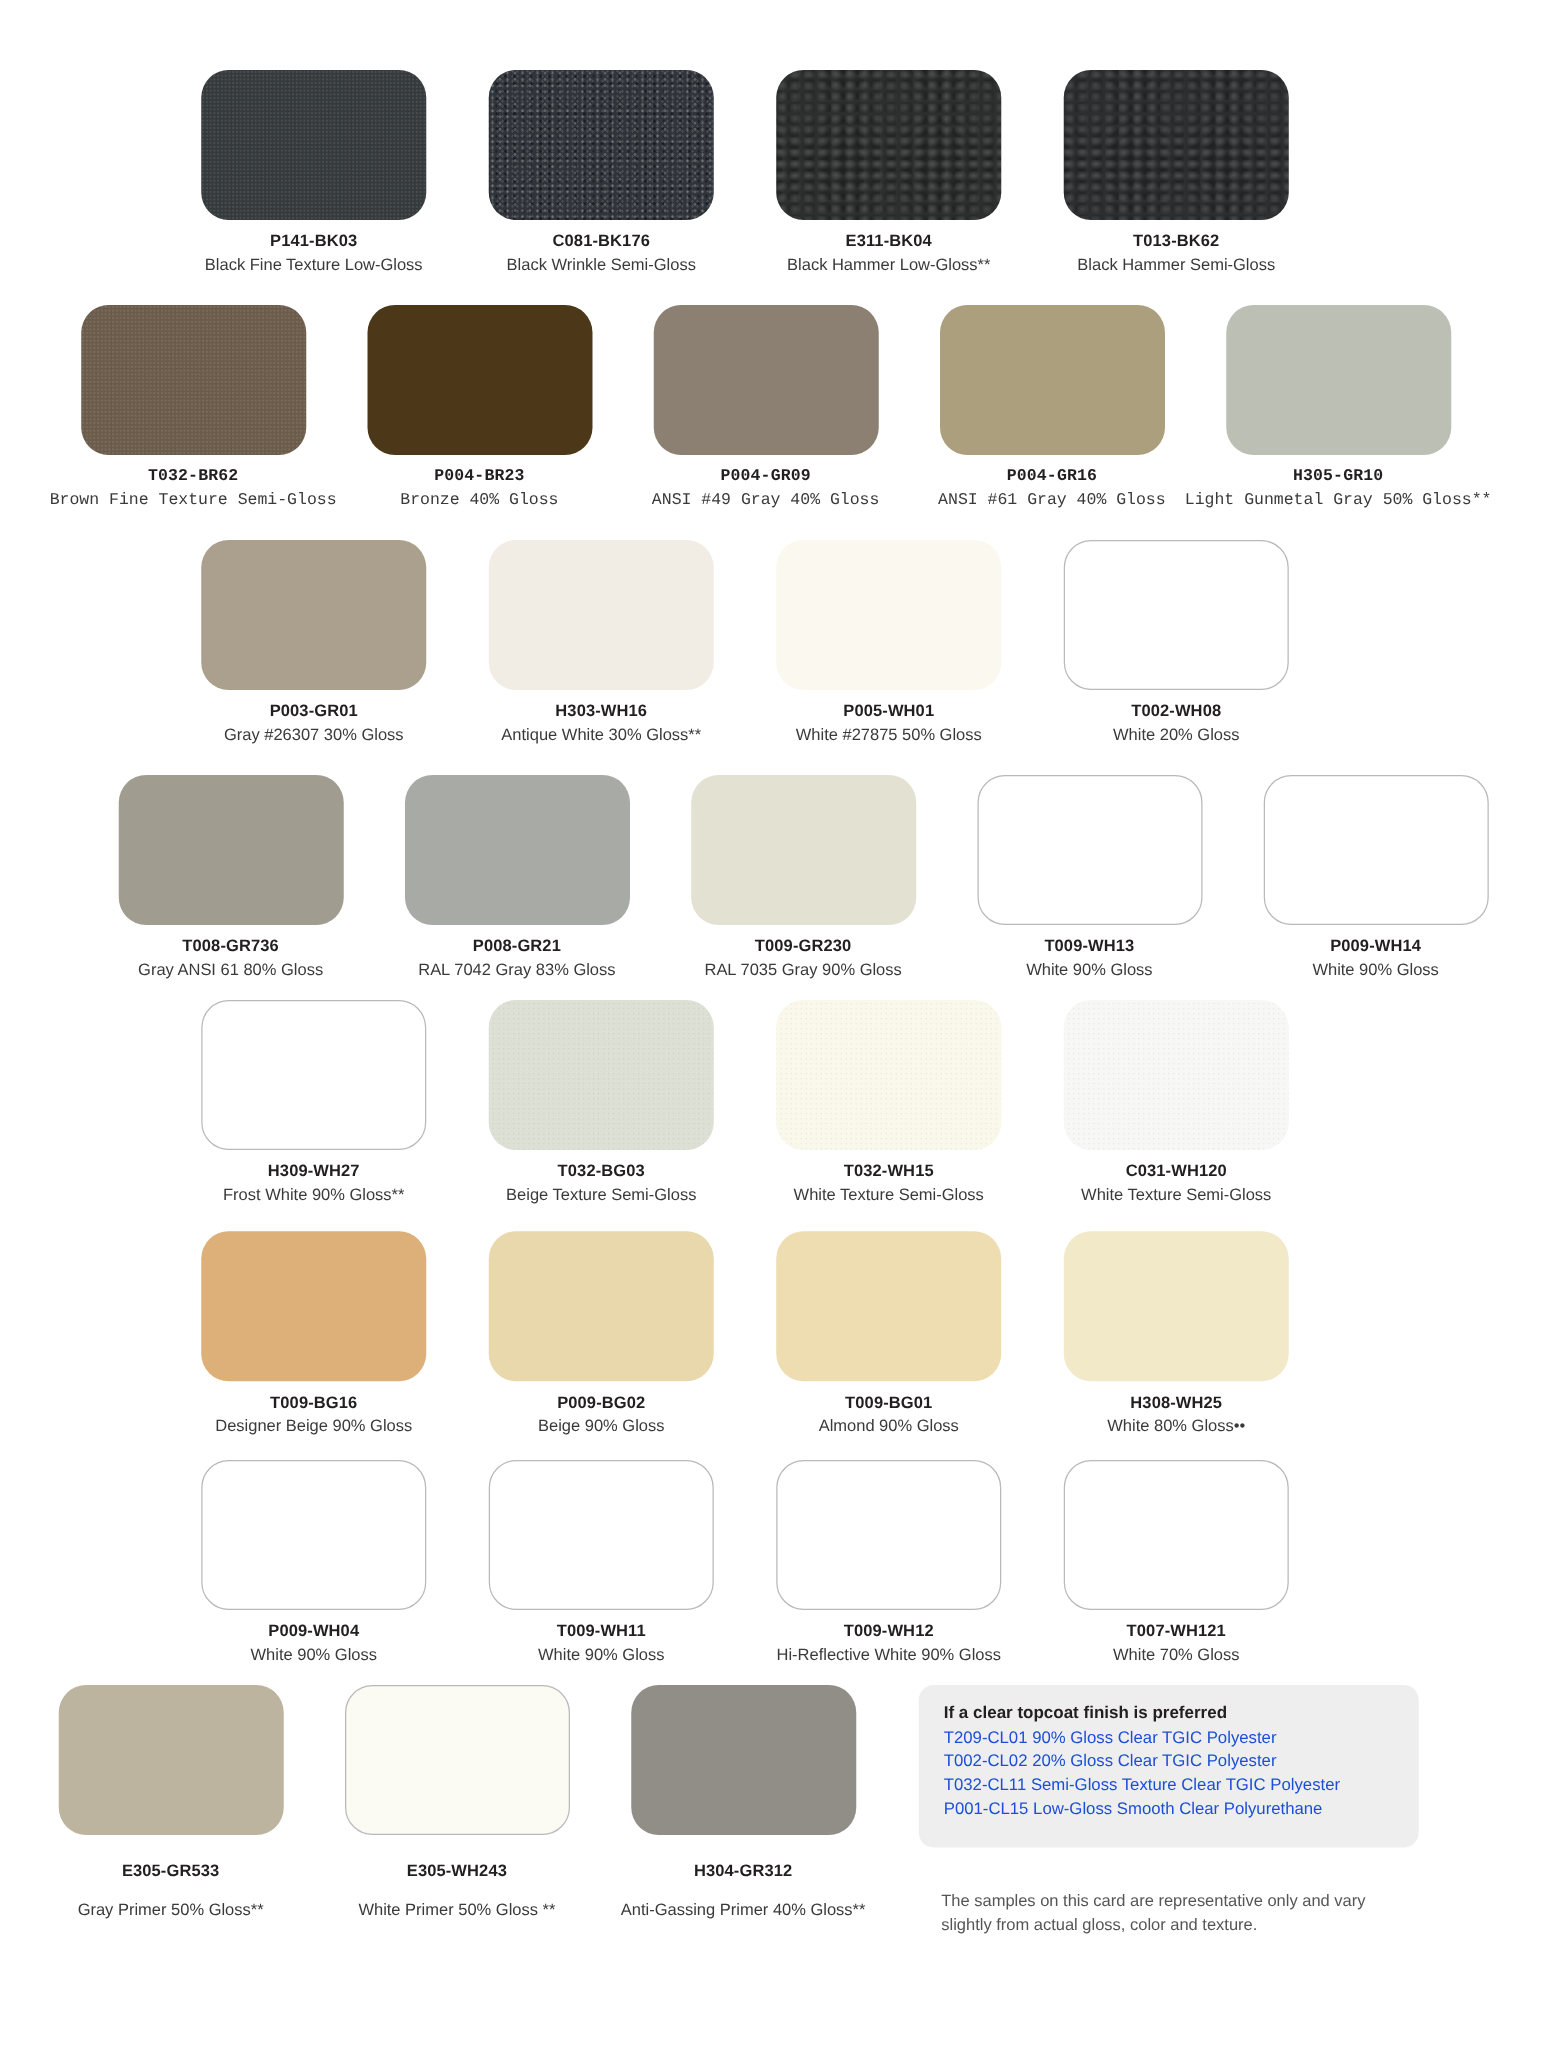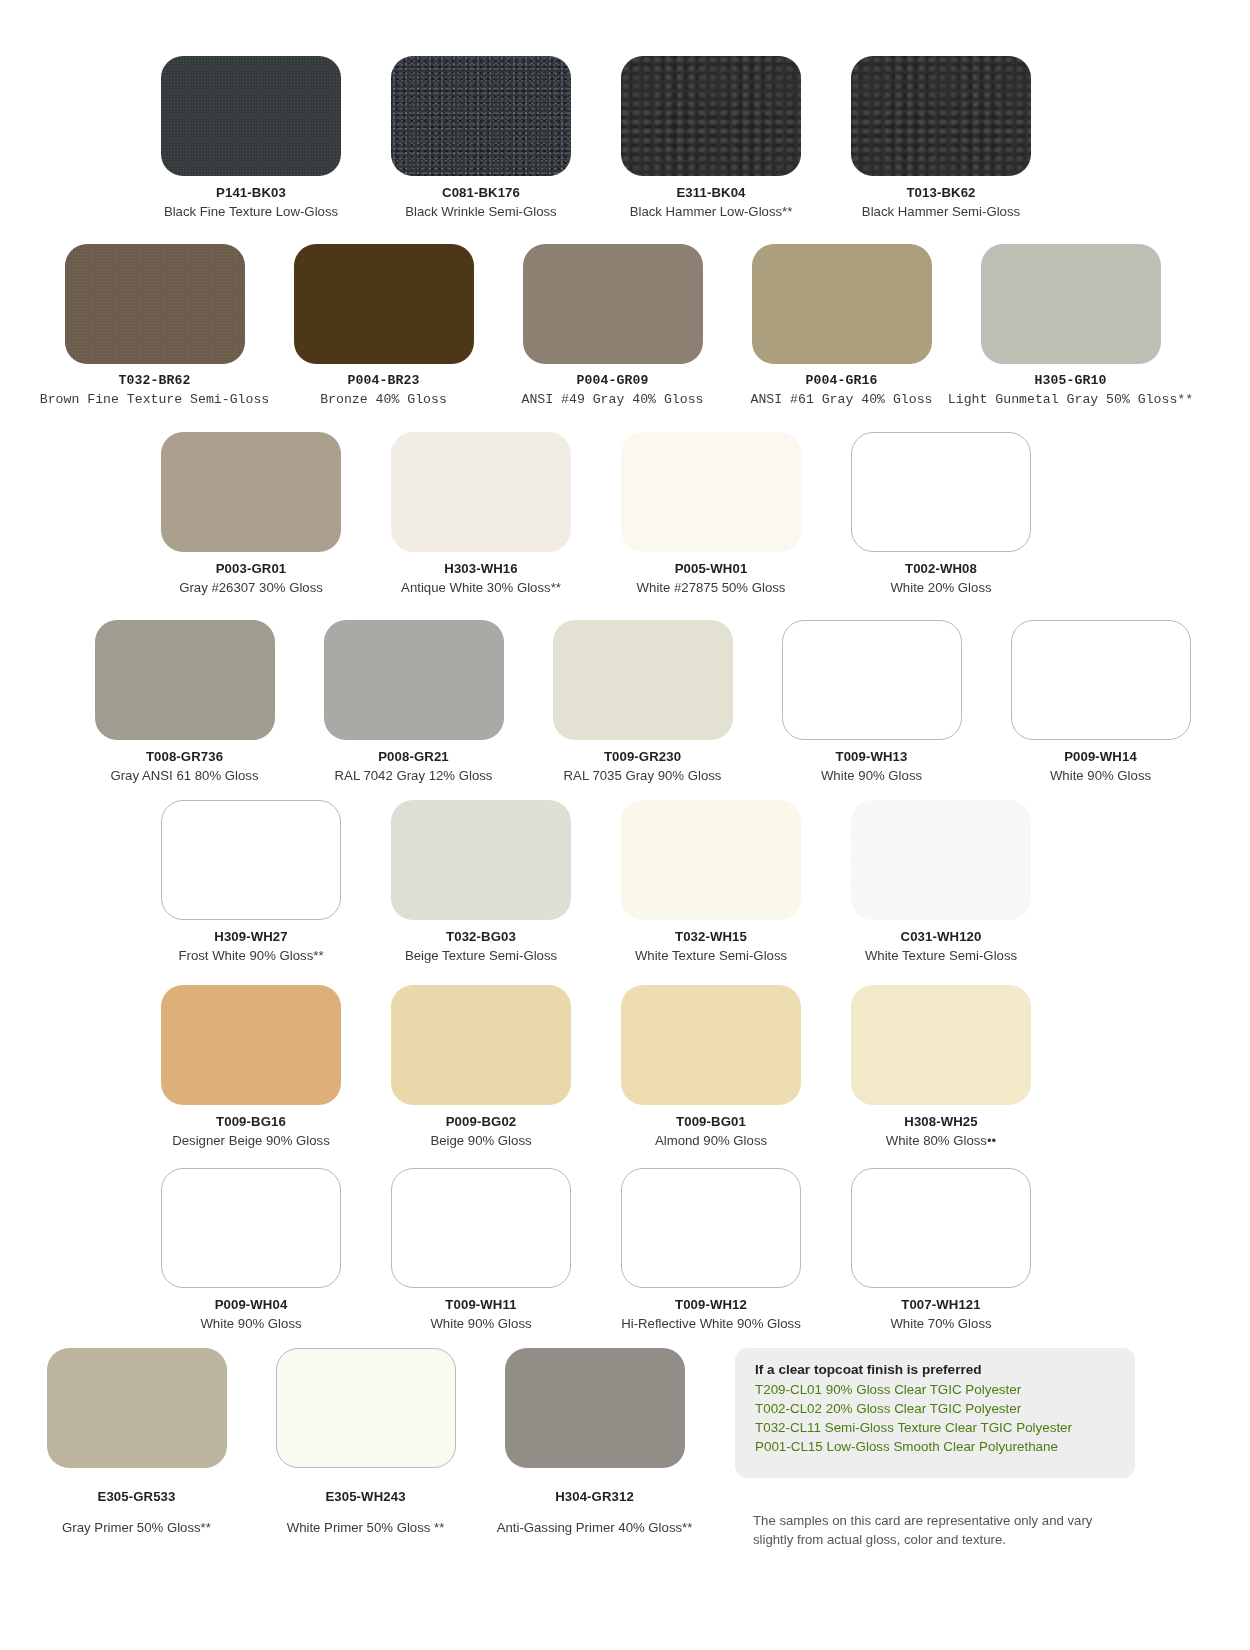--- a/index.html
+++ b/index.html
@@ -92,21 +92,21 @@
     padding:14px 20px 12px 20px;
   }
   .info-title {
     font-weight:bold;
     font-size:13.6px;
     color:#231f20;
     margin-bottom:3px;
   }
   .info-line {
     font-size:13.4px;
-    color:#4d7c0f;
+    color:#1d4ed8;
     line-height:1.42;
   }
   .disclaimer {
     position:absolute;
     left:753px; top:1512px;
     width:360px;
     font-size:13.2px;
     color:#555555;
     line-height:1.42;
   }
@@ -202,21 +202,21 @@
   <div class="row r4">
       <div style="width: 22px;"></div>
       <div class="swatch-cell">
         <div class="chip" style="background: rgb(160, 156, 143);"></div>
         <div class="code">T008-GR736</div>
         <div class="desc">Gray ANSI 61 80% Gloss</div>
       </div>
       <div class="swatch-cell">
         <div class="chip" style="background: rgb(168, 170, 166);"></div>
         <div class="code">P008-GR21</div>
-        <div class="desc">RAL 7042 Gray 12% Gloss</div>
+        <div class="desc">RAL 7042 Gray 83% Gloss</div>
       </div>
       <div class="swatch-cell">
         <div class="chip" style="background: rgb(227, 225, 210);"></div>
         <div class="code">T009-GR230</div>
         <div class="desc">RAL 7035 Gray 90% Gloss</div>
       </div>
       <div class="swatch-cell">
         <div class="chip outlined" style="background: rgb(255, 255, 255);"></div>
         <div class="code">T009-WH13</div>
         <div class="desc">White 90% Gloss</div>

